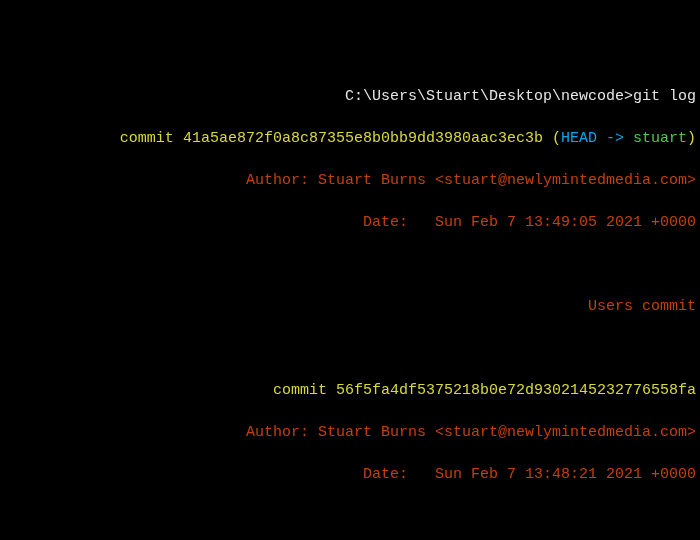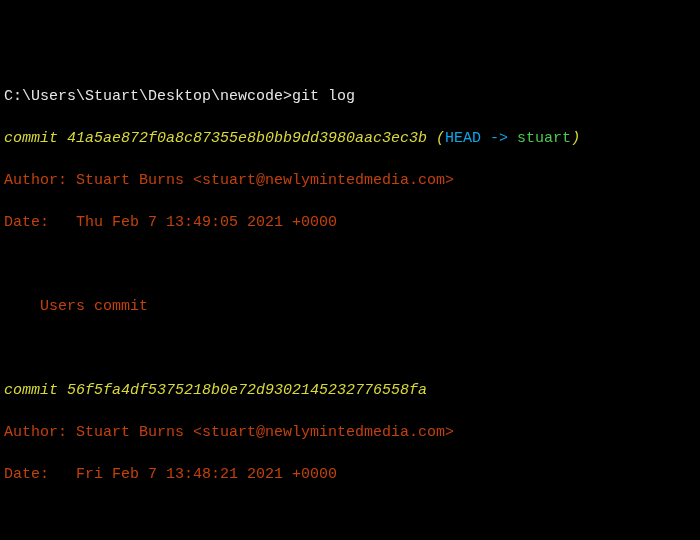--- a/index.html
+++ b/index.html
@@ -9,41 +9,41 @@
       color: #e6e6e6;
       font-family: Consolas, 'Courier New', monospace;
       font-size: 15px;
       line-height: 21px;
       width: 700px;
       height: 540px;
       box-sizing: border-box;
       overflow: hidden;
       white-space: pre;
     }
-    .line { display: block; }
-    .yellow { color: #d9d93a; font-style: italic; }
+    .line { display: block; text-align: right; }
+    .yellow { color: #d9d93a; }
     .cyan { color: #0ea5e9; }
     .green { color: #4fc84f; }
     .white { color: #c2410c; }
   </style>
 </head>
 <body>
 
 
 
 <span class="line"><span>C:\Users\Stuart\Desktop\newcode&gt;</span><span>git log</span></span>
 <span class="line"><span class="yellow">commit </span><span class="yellow">41a5ae872f0a8c87355e8b0bb9dd3980aac3ec3b</span><span class="yellow"> (</span><span class="cyan">HEAD -&gt; </span><span class="green">stuart</span><span class="yellow">)</span></span>
 <span class="line white">Author: Stuart Burns &lt;stuart@newlymintedmedia.com&gt;</span>
-<span class="line white">Date:   Thu Feb 7 13:49:05 2021 +0000</span>
+<span class="line white">Date:   Sun Feb 7 13:49:05 2021 +0000</span>
 <span class="line"> </span>
 <span class="line white">    Users commit</span>
 <span class="line"> </span>
 <span class="line"><span class="yellow">commit </span><span class="yellow">56f5fa4df5375218b0e72d9302145232776558fa</span></span>
 <span class="line white">Author: Stuart Burns &lt;stuart@newlymintedmedia.com&gt;</span>
-<span class="line white">Date:   Fri Feb 7 13:48:21 2021 +0000</span>
+<span class="line white">Date:   Sun Feb 7 13:48:21 2021 +0000</span>
 <span class="line"> </span>
 
 
 
 
 
 
 
 
 

